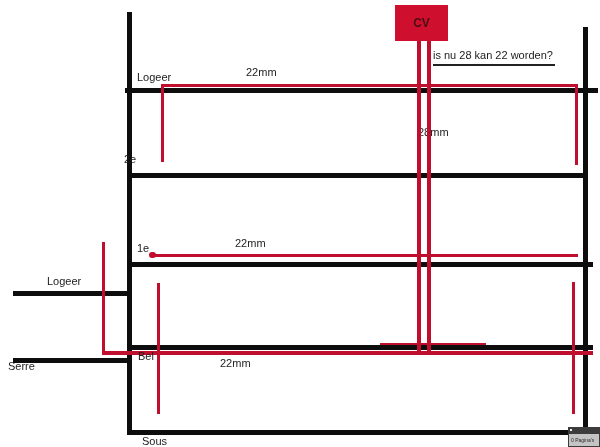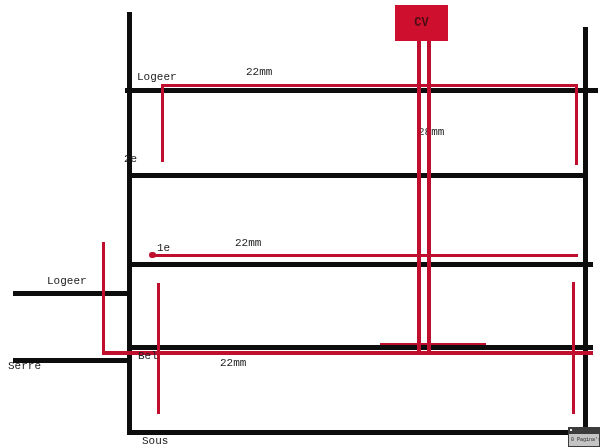--- a/index.html
+++ b/index.html
@@ -1,20 +1,20 @@
 <!DOCTYPE html>
 <html><head>
 <meta charset="utf-8">
 <style>
   html,body{margin:0;padding:0;}
   body{
     width:600px;height:447px;position:relative;background:#ffffff;
     font-family:"Liberation Sans", sans-serif;color:#1c1c1c;overflow:hidden;
   }
-  .abs{position:absolute;font-family:Liberation Mono, monospace;}
+  .abs{position:absolute;}
   
   .wall-v{position:absolute;width:5px;background:#0d0d0d;}
   .floor-h{position:absolute;height:5px;background:#0d0d0d;}
   .annex-h{position:absolute;height:5px;background:#0d0d0d;}
   
   .pipe-h{position:absolute;background:#c00e2e;}
   .pipe-v{position:absolute;background:#c00e2e;}
   .label{position:absolute;font-size:11px;line-height:12px;white-space:nowrap;color:#1c1c1c;}
   .cv-box{
     position:absolute;left:395px;top:5px;width:53px;height:36px;background:#ce0f2e;
@@ -69,30 +69,31 @@
 
   <div class="pipe-v" style="left:102px;top:242px;width:3px;height:113px;"></div>
   <div class="pipe-v" style="left:157px;top:283px;width:3px;height:131px;"></div>
   <div class="pipe-v" style="left:572px;top:282px;width:3px;height:132px;"></div>
 
   <div class="pipe-h" style="left:380px;top:343px;width:106px;height:2px;"></div>
   <div class="pipe-h" style="left:102px;top:351px;width:491px;height:4px;"></div>
 
   <div class="label" style="left:137px;top:71px;">Logeer</div>
   <div class="label" style="left:124px;top:153px;">2e</div>
-  <div class="label" style="left:137px;top:242px;margin-left:20px;">1e</div>
+  <div class="label" style="left:137px;top:242px;">1e</div>
   <div class="label" style="left:138px;top:350px;">Bel</div>
   <div class="label" style="left:142px;top:435px;">Sous</div>
   <div class="label" style="left:13px;top:275px;padding-left:34px;">Logeer</div>
   <div class="label" style="left:8px;top:344px;margin-top:16px;">Serre</div>
 
   <div class="label" style="left:246px;top:66px;">22mm</div>
   <div class="lbl-28">28mm</div>
   <div class="label" style="left:235px;top:237px;">22mm</div>
   <div class="label" style="left:220px;top:357px;">22mm</div>
 
+  <div class="annotation">is nu 28 kan 22 worden?</div>
 
   <div class="badge">
     <div class="badge-dot"></div>
     <div class="badge-body">0 Pagina's</div>
   </div>
 
 </div>
 
 </body></html>

